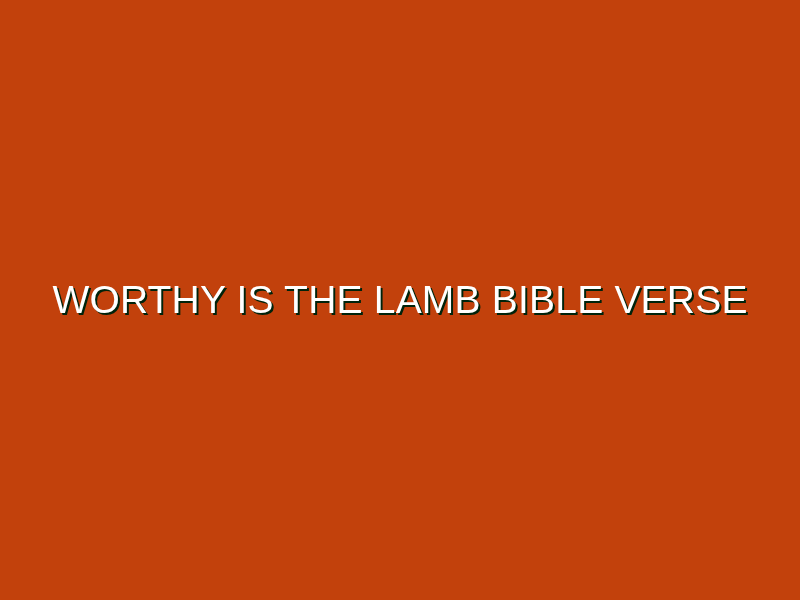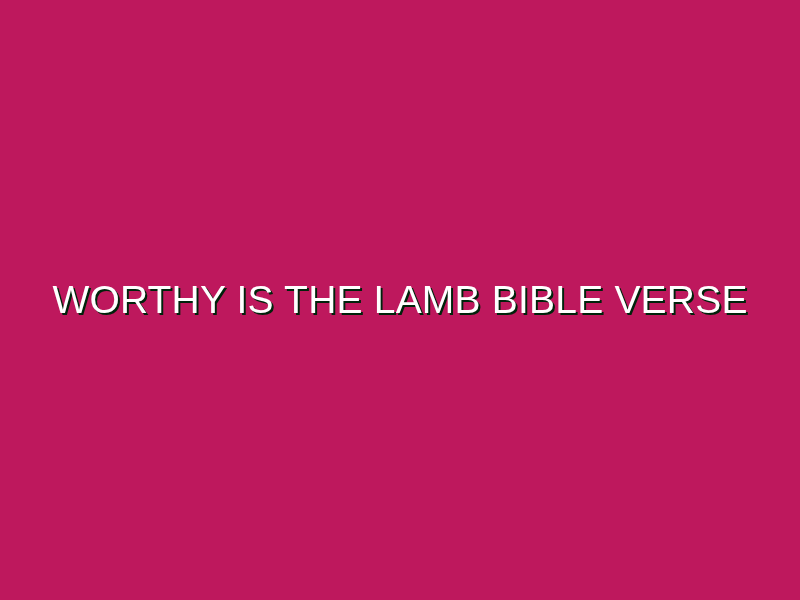--- a/index.html
+++ b/index.html
@@ -14,21 +14,21 @@
     overflow: hidden;
     font-family: "Liberation Sans", sans-serif;
   }
 
   
   .featured-image {
     position: relative;
     box-sizing: border-box;
     width: 800px;
     height: 600px;
-    background-color: #be185d;
+    background-color: #c2410c;
     display: flex;
     align-items: center;
     justify-content: center;
     user-select: none;
   }
 
   
   .headline-band {
     width: 100%;
     display: block;

